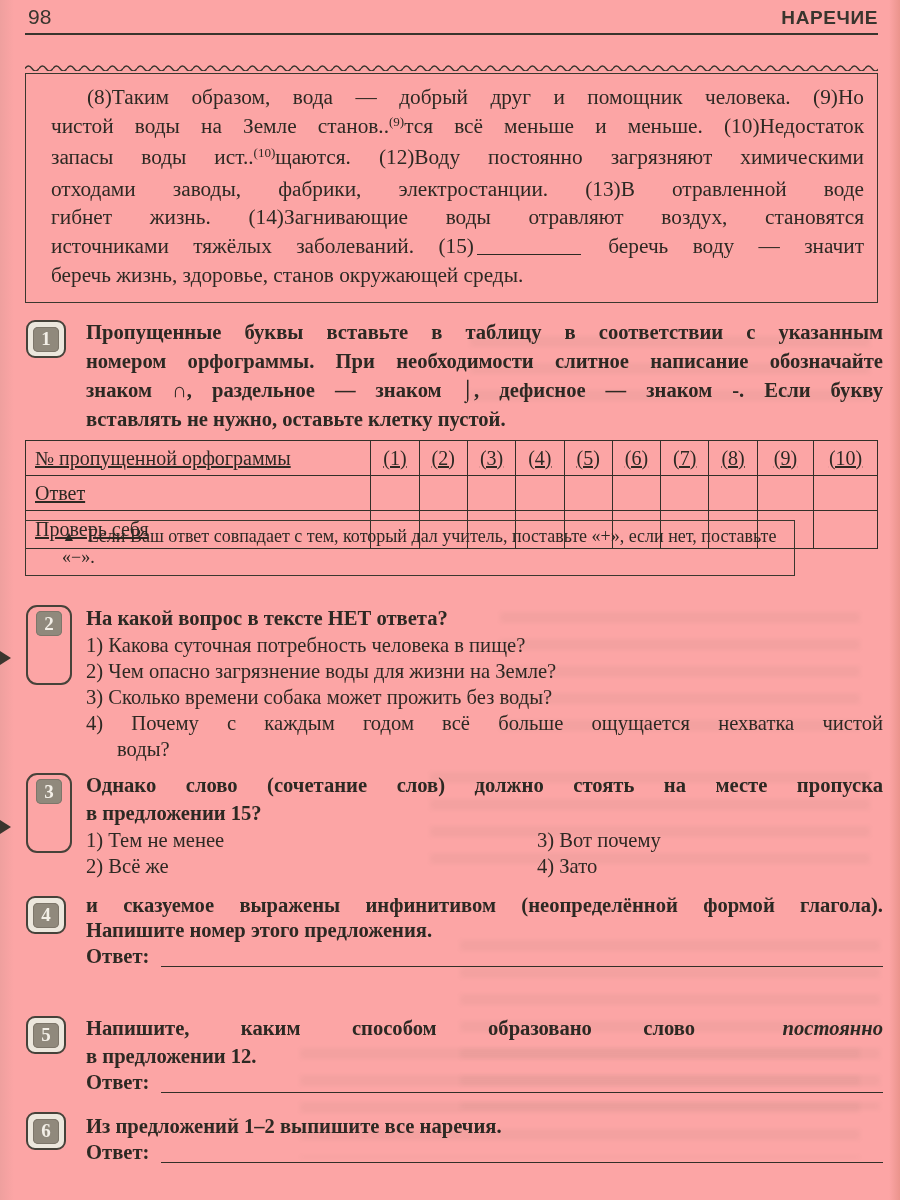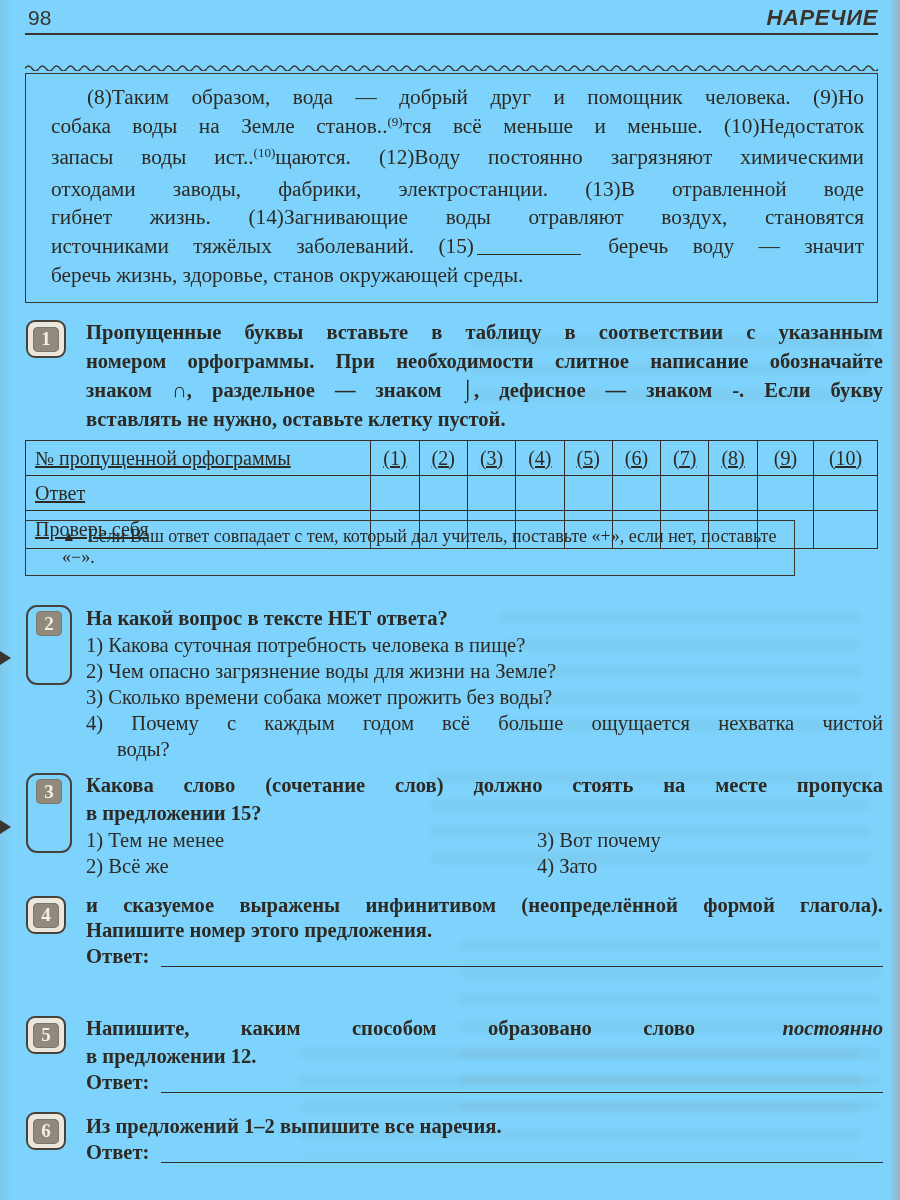--- a/index.html
+++ b/index.html
@@ -1,27 +1,27 @@
 <!DOCTYPE html>
 <html><head>
 <meta charset="utf-8">
 <style>
   html,body{margin:0;padding:0;background:#e8e3d9;}
-  .page{position:relative;width:900px;height:1200px;background:#7dd3fc;overflow:hidden;
+  .page{position:relative;width:900px;height:1200px;background:#fca5a5;overflow:hidden;
         font-family:"Liberation Serif","DejaVu Serif",serif;color:#2d2923;}
   .page::after{content:"";position:absolute;right:0;top:0;width:11px;height:100%;
         background:linear-gradient(to right,rgba(213,140,118,0),rgba(205,120,100,.38));pointer-events:none;}
   .page::before{content:"";position:absolute;left:0;top:0;width:14px;height:100%;
         background:linear-gradient(to right,rgba(120,112,96,.10),rgba(120,112,96,0));pointer-events:none;}
 
   
   .hdr{position:absolute;top:5px;left:28px;right:22px;display:flex;justify-content:space-between;
        align-items:baseline;font-family:"Liberation Sans","DejaVu Sans",sans-serif;}
   .pagenum{font-size:21px;color:#39352e;}
-  .section{font-size:22px;font-weight:bold;letter-spacing:.6px;color:#39352e;font-style:italic;}
+  .section{font-size:19px;font-weight:bold;letter-spacing:.6px;color:#39352e;}
   .hdr-rule{position:absolute;top:33px;left:25px;width:853px;height:2.2px;background:#39352e;}
 
   
   .wave{position:absolute;top:62px;left:25px;}
 
   
   .passage{position:absolute;top:73px;left:25px;width:853px;height:230px;box-sizing:border-box;
            border:1.7px solid #3b372f;padding:9px 13px 0 13px;font-size:21.3px;line-height:28.6px;}
   .pline{text-align:justify;text-align-last:justify;white-space:normal;margin-left:12px;}
   .pline.first{text-indent:36px;}
@@ -98,21 +98,21 @@
     <defs>
       <pattern id="wv" width="14" height="9" patternUnits="userSpaceOnUse">
         <path d="M0 6.5 Q 3.5 1.5 7 6.5 T 14 6.5" fill="none" stroke="#3a362f" stroke-width="1.4"></path>
       </pattern>
     </defs>
     <rect width="853" height="9" fill="url(#wv)"></rect>
   </svg>
 
   <div class="passage">
     <div class="pline first">(8)Таким образом, вода — добрый друг и помощник человека. (9)Но</div>
-    <div class="pline"><span>собака воды на Земле станов..</span><span class="sup">(9)</span><span>тся всё меньше и меньше. (10)Недостаток</span></div>
+    <div class="pline"><span>чистой воды на Земле станов..</span><span class="sup">(9)</span><span>тся всё меньше и меньше. (10)Недостаток</span></div>
     <div class="pline"><span>запасы воды ист..</span><span class="sup">(10)</span><span>щаются. (12)Воду постоянно загрязняют химическими</span></div>
     <div class="pline">отходами заводы, фабрики, электростанции. (13)В отравленной воде</div>
     <div class="pline">гибнет жизнь. (14)Загнивающие воды отравляют воздух, становятся</div>
     <div class="pline"><span>источниками тяжёлых заболеваний. (15)</span><span class="blank"></span><span> беречь воду — значит</span></div>
     <div class="pline last">беречь жизнь, здоровье, станов окружающей среды.</div>
   </div>
 
   <div class="badge" style="top:320px;">
     <div class="badge-in">1</div>
   </div>
@@ -202,21 +202,21 @@
       <div class="optwrap2">воды?</div>
     </div>
   </div>
 
   <div class="badge-tall" style="top:773px;">
     <div class="badge-in">3</div>
   </div>
   <div class="tri" style="top:820px;"></div>
   <div class="ex" style="top:771px;">
     <div class="ex-body">
-      <div class="jline" style="line-height:28px;">Какова слово (сочетание слов) должно стоять на месте пропуска</div>
+      <div class="jline" style="line-height:28px;">Однако слово (сочетание слов) должно стоять на месте пропуска</div>
       <div class="nline" style="line-height:28px;">в предложении 15?</div>
       <div class="optrow">
         <div class="lcol opt">1) Тем не менее</div>
         <div class="opt">3) Вот почему</div>
       </div>
       <div class="optrow">
         <div class="lcol opt">2) Всё же</div>
         <div class="opt">4) Зато</div>
       </div>
     </div>

